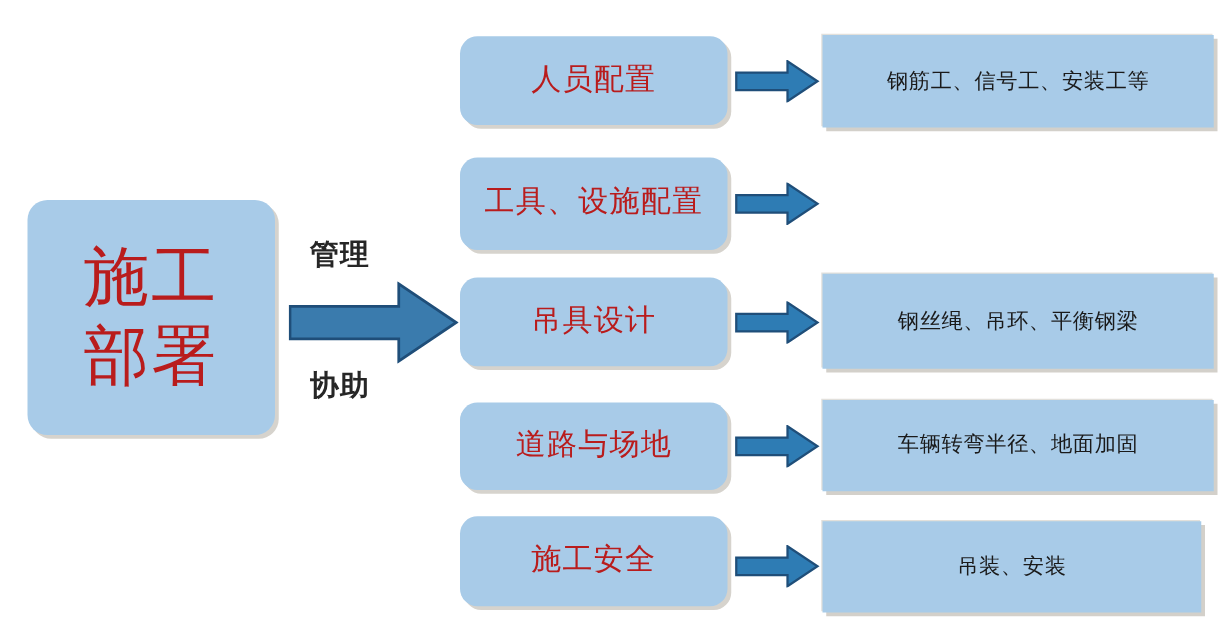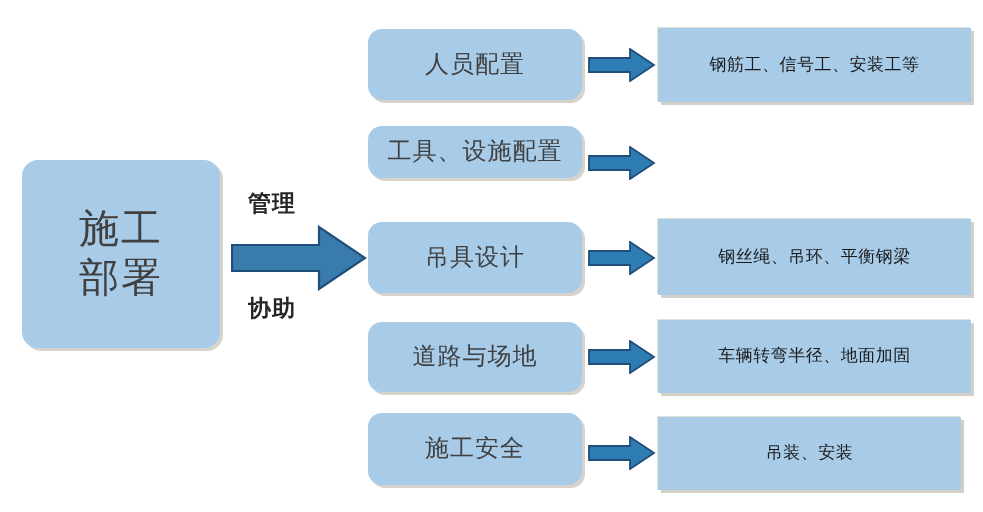--- a/index.html
+++ b/index.html
@@ -21,27 +21,27 @@
   
   .rbox {
     position: absolute;
     background: #a8cbe8;
     border-radius: 14px;
     box-shadow: 3px 3px 0 0 #d6d3cd;
     display: flex;
     align-items: center;
     justify-content: center;
     text-align: center;
-    color: #404040;
+    color: #b91c1c;
     box-sizing: border-box;
     line-height: 1.22;
   }
   .rbox.root {
     border-radius: 16px;
-    font-size: 40px;
+    font-size: 52px;
     letter-spacing: 2px;
   }
   .rbox.mid {
     font-size: 24px;
     letter-spacing: 1px;
     padding: 0 8px;
   }
 
   
   .sbox {
@@ -99,21 +99,21 @@
   <div class="edge-label" style="left:248px; top:293px;text-align:center;">协助</div>
 
   <div class="rbox mid" style="left:368px; top:29px; width:214px; height:71px;">人员配置</div>
   <div class="arrow" style="left:588px; top:48px; width:68px; height:34px;">
     <svg width="68" height="34" viewBox="0 0 68 34">
       <polygon points="1,10 42,10 42,1 66,17 42,33 42,24 1,24" fill="#2e7cb4" stroke="#1f4e79" stroke-width="1.8" stroke-linejoin="miter"></polygon>
     </svg>
   </div>
   <div class="sbox" style="left:658px; top:28px; width:313px; height:74px;">钢筋工、信号工、安装工等</div>
 
-  <div class="rbox mid" style="left:368px; top:126px; width:214px; height:52px;">工具、设施配置</div>
+  <div class="rbox mid" style="left:368px; top:126px; width:214px; height:74px;">工具、设施配置</div>
   <div class="arrow" style="left:588px; top:146px; width:68px; height:34px;">
     <svg width="68" height="34" viewBox="0 0 68 34">
       <polygon points="1,10 42,10 42,1 66,17 42,33 42,24 1,24" fill="#2e7cb4" stroke="#1f4e79" stroke-width="1.8" stroke-linejoin="miter"></polygon>
     </svg>
   </div>
 
   <div class="rbox mid" style="left:368px; top:222px; width:214px; height:71px;">吊具设计</div>
   <div class="arrow" style="left:588px; top:241px; width:68px; height:34px;">
     <svg width="68" height="34" viewBox="0 0 68 34">
       <polygon points="1,10 42,10 42,1 66,17 42,33 42,24 1,24" fill="#2e7cb4" stroke="#1f4e79" stroke-width="1.8" stroke-linejoin="miter"></polygon>

